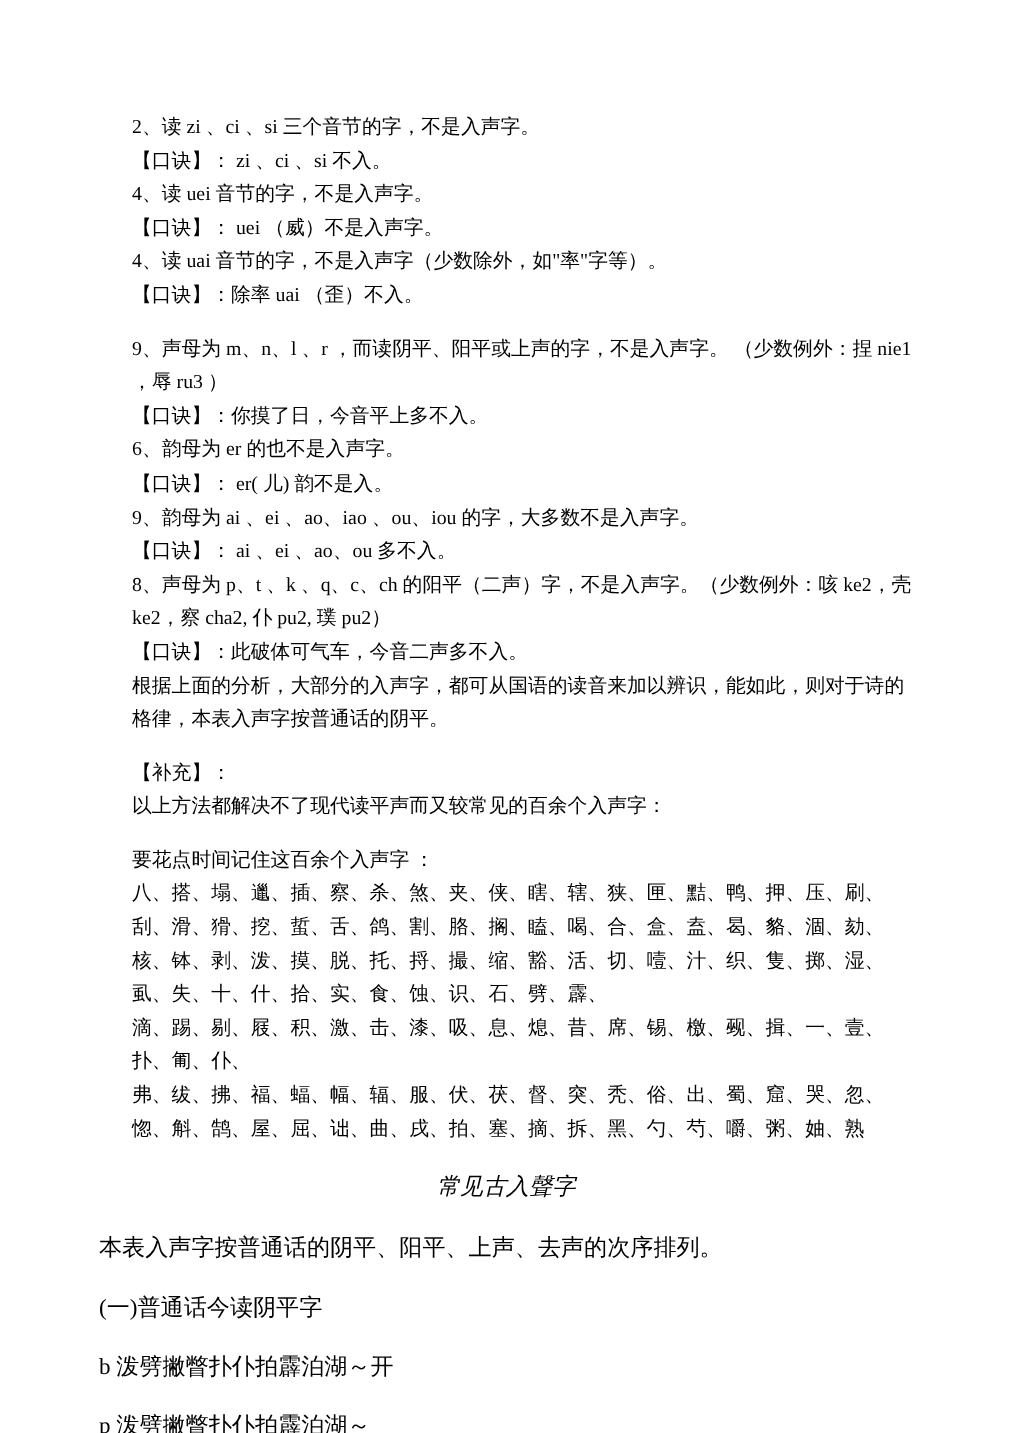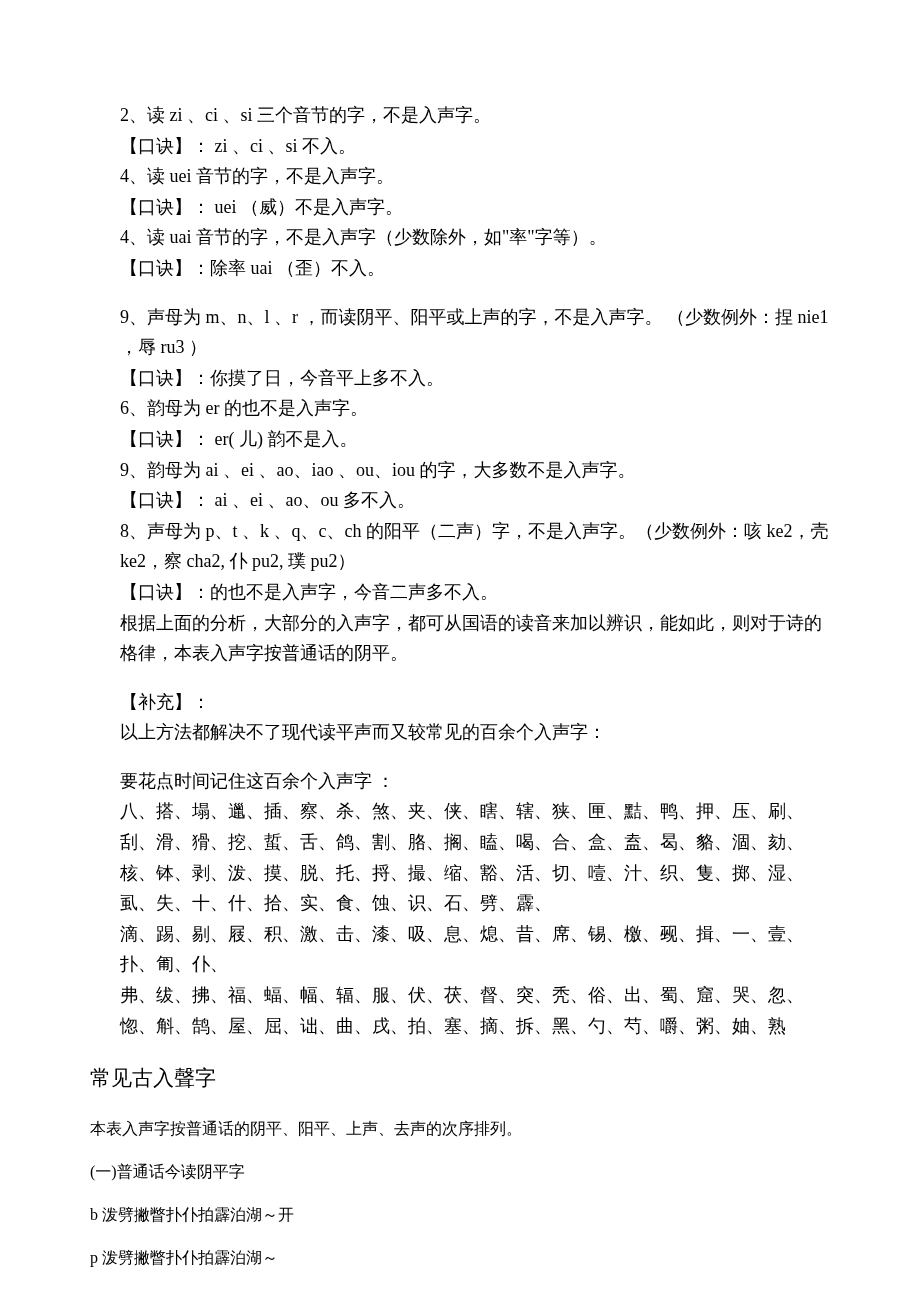--- a/index.html
+++ b/index.html
@@ -9,25 +9,27 @@
     font-size: 18px;
     line-height: 1.7;
     color: #000;
     background: #fff;
     width: 920px;
     box-sizing: border-box;
   }
   .row { display: block; margin-left: 30px; }
   .blank { height: 18px; }
   .center {
+    text-align: center;
     font-size: 21px;
     margin: 20px 0 14px 0;
+    font-style: italic;
   }
   .big {
-    font-size: 16px;
+    font-size: 21px;
     line-height: 2.2;
     margin-top: 8px;
   }
 </style>
 </head>
 <body>
 
 <div class="row">2、读 zi 、ci 、si 三个音节的字，不是入声字。</div>
 <div class="row">【口诀】： zi 、ci 、si 不入。</div>
 <div class="row">4、读 uei 音节的字，不是入声字。</div>
@@ -35,21 +37,21 @@
 <div class="row">4、读 uai 音节的字，不是入声字（少数除外，如"率"字等）。</div>
 <div class="row">【口诀】：除率  uai （歪）不入。</div>
 <div class="blank"></div>
 <div class="row">9、声母为 m、n、l 、r ，而读阴平、阳平或上声的字，不是入声字。  （少数例外：捏 nie1 ，辱 ru3 ）</div>
 <div class="row">【口诀】：你摸了日，今音平上多不入。</div>
 <div class="row">6、韵母为 er 的也不是入声字。</div>
 <div class="row">【口诀】： er( 儿) 韵不是入。</div>
 <div class="row">9、韵母为 ai 、ei 、ao、iao 、ou、iou 的字，大多数不是入声字。</div>
 <div class="row">【口诀】： ai 、ei 、ao、ou 多不入。</div>
 <div class="row">8、声母为 p、t 、k 、q、c、ch 的阳平（二声）字，不是入声字。（少数例外：咳 ke2，壳 ke2，察 cha2, 仆 pu2,  璞 pu2）</div>
-<div class="row">【口诀】：的也不是入声字，今音二声多不入。</div>
+<div class="row">【口诀】：此破体可气车，今音二声多不入。</div>
 <div class="row">根据上面的分析，大部分的入声字，都可从国语的读音来加以辨识，能如此，则对于诗的格律，本表入声字按普通话的阴平。</div>
 
 <div class="blank"></div>
 
 <div class="row">【补充】：</div>
 <div class="row">以上方法都解决不了现代读平声而又较常见的百余个入声字：</div>
 
 <div class="blank"></div>
 
 <div class="row">要花点时间记住这百余个入声字  ：</div>

